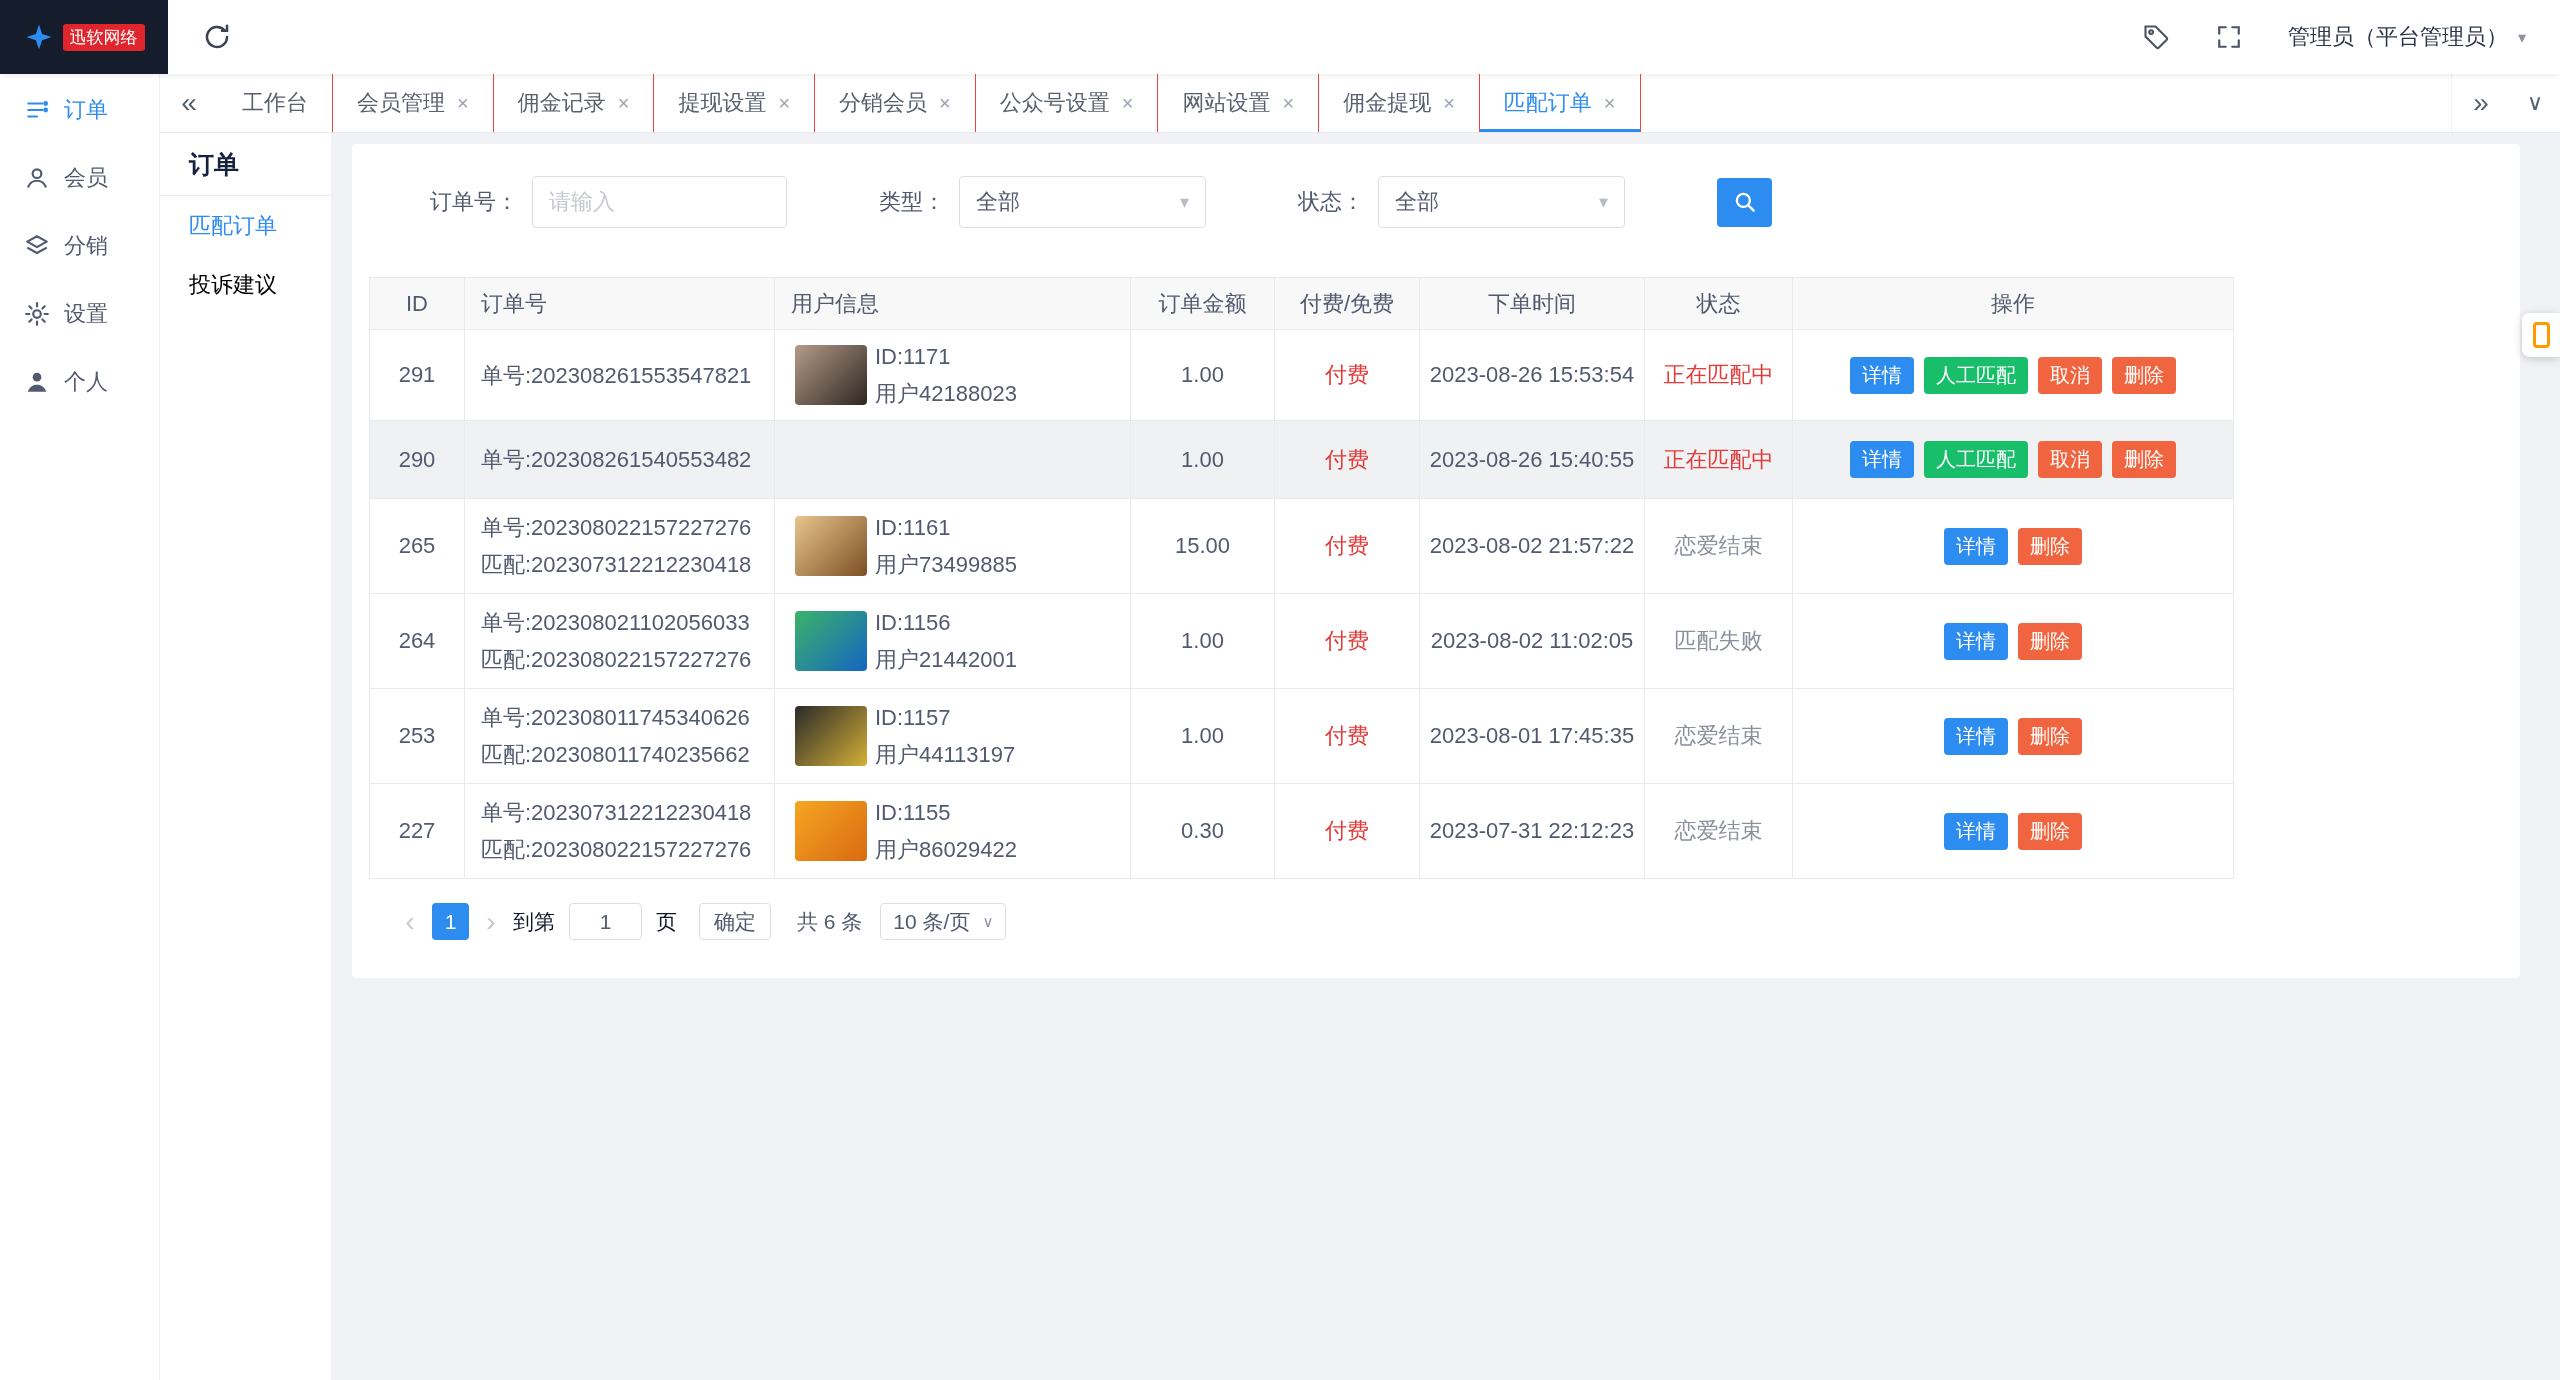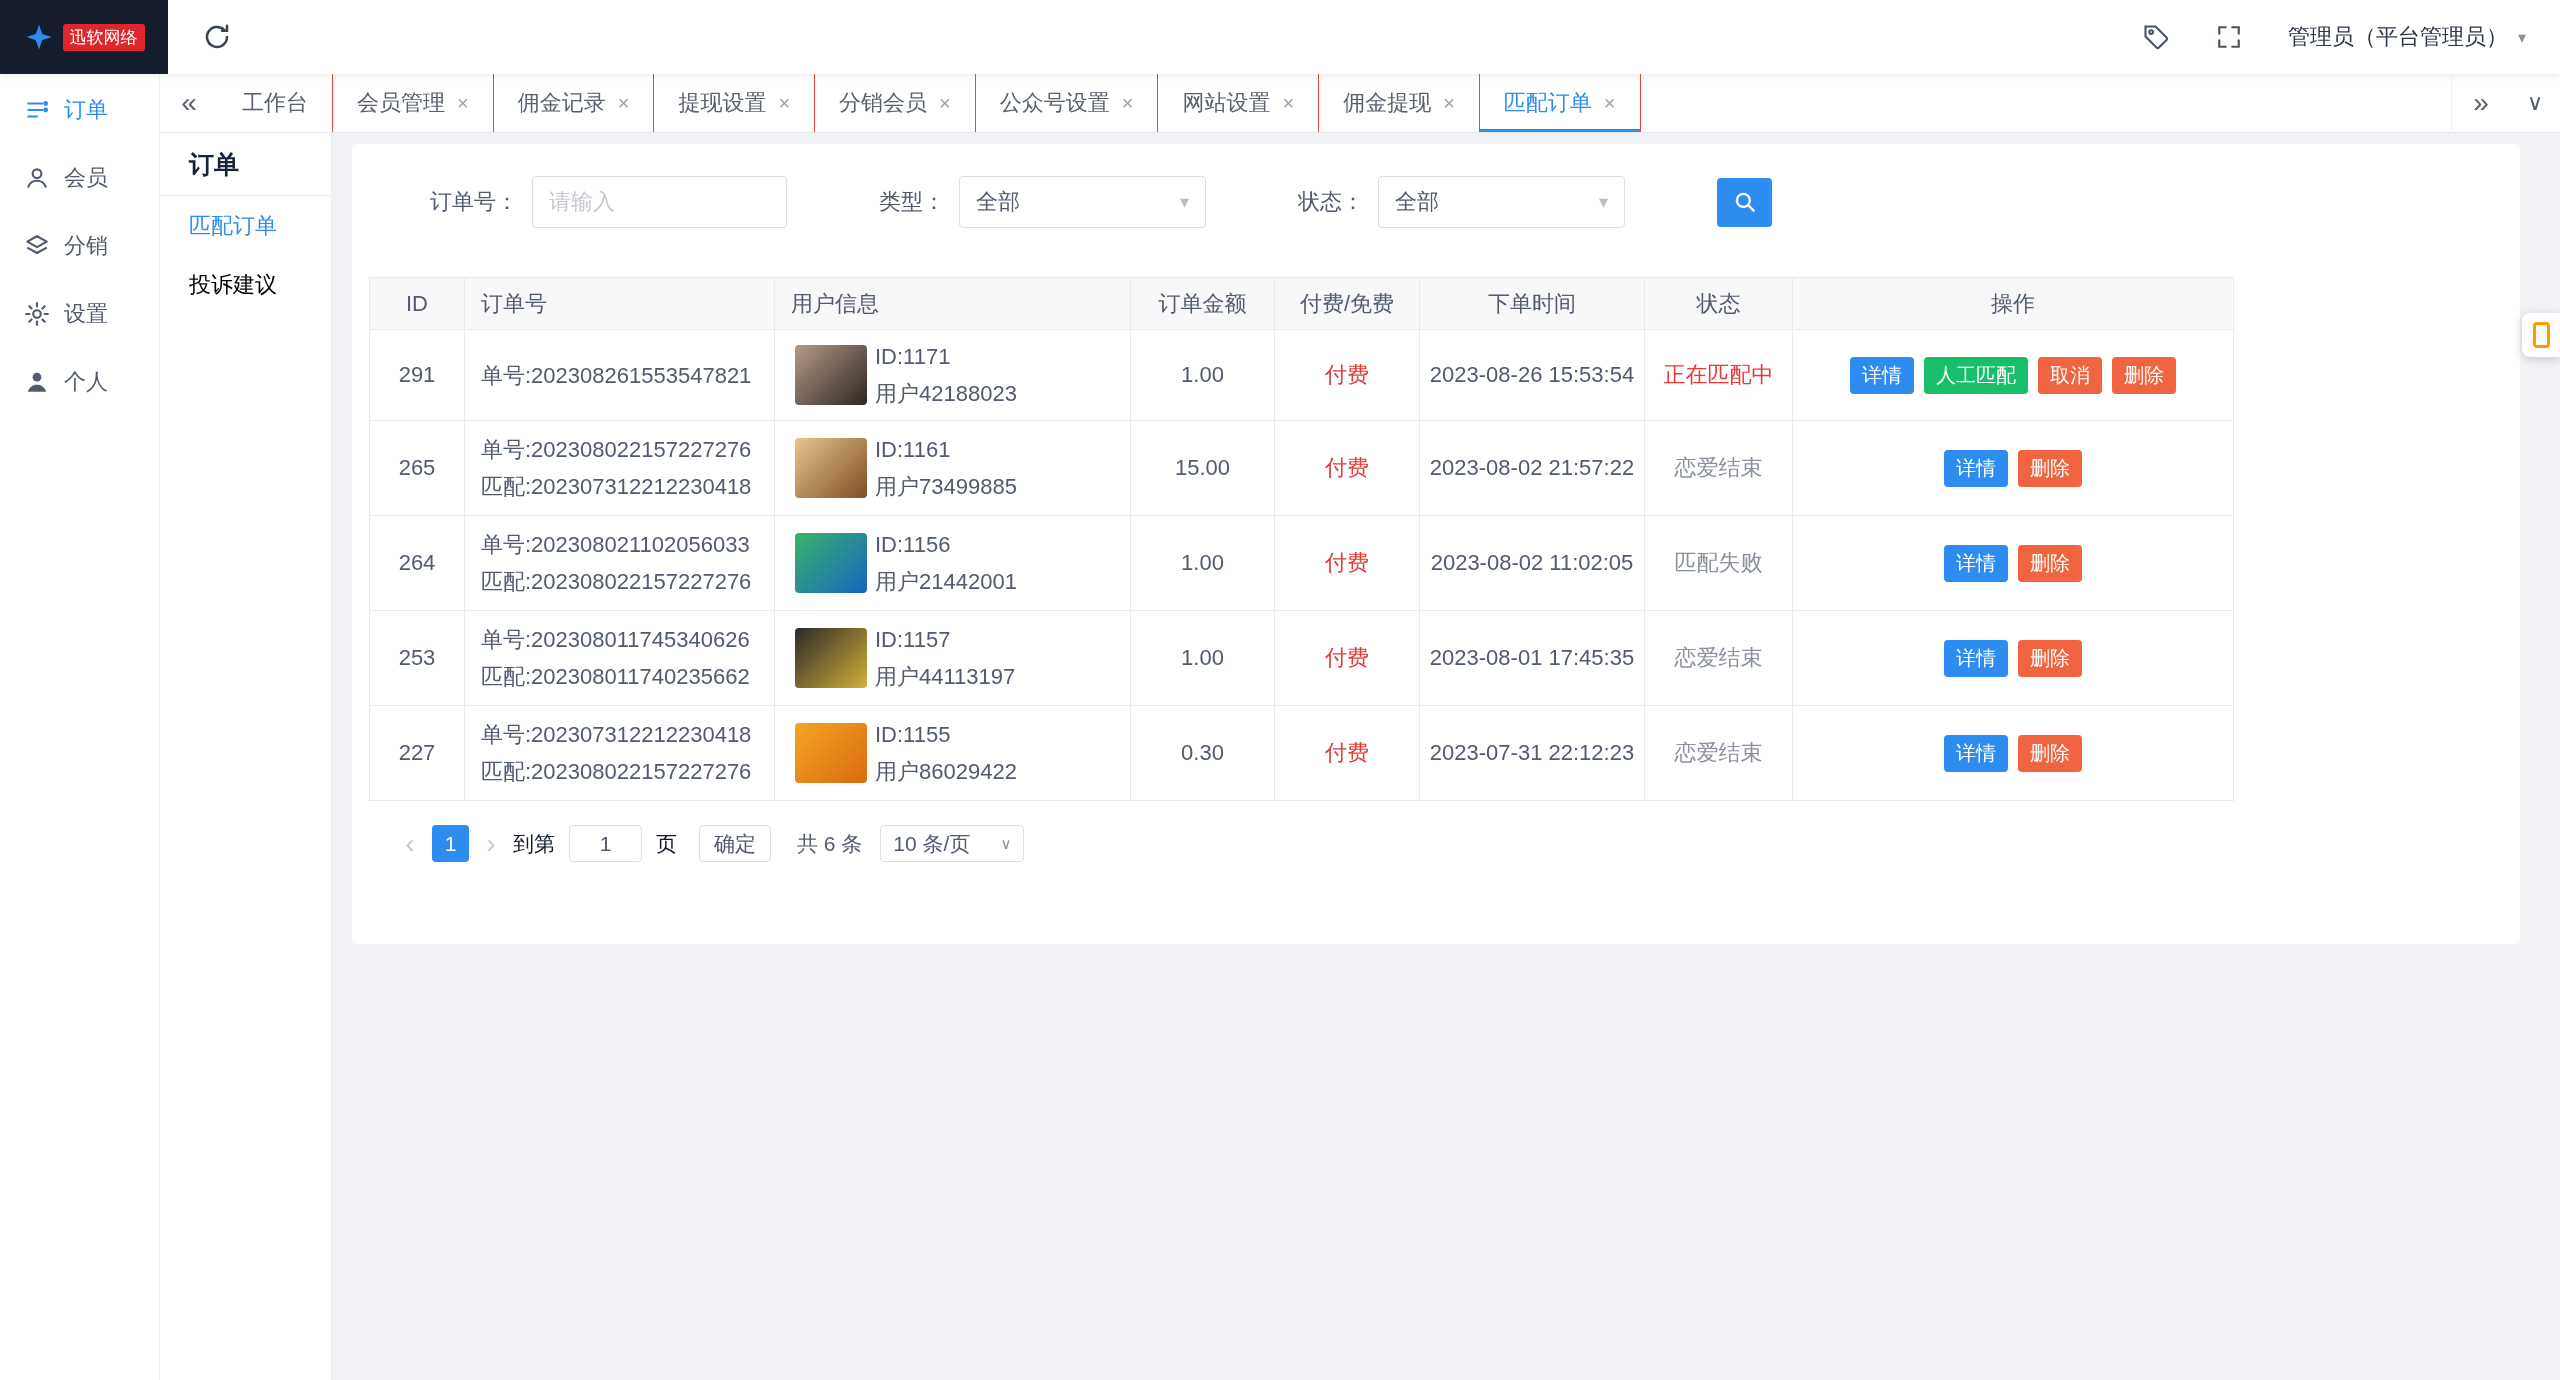--- a/index.html
+++ b/index.html
@@ -68,21 +68,21 @@
   .btn-green{background:var(--success,#19be6b)}
   .btn-orange{background:var(--danger,#f0653f)}
   
   .pagination{display:flex;align-items:center;margin:24px 0 0 42px;font-size:21px}
   .pg-arrow{width:32px;text-align:center;color:#c5c8ce;font-size:28px;line-height:37px;cursor:pointer}
   .pg-page{width:37px;height:37px;margin:0 6px;background:var(--primary,#2d8cf0);color:#fff;border-radius:4px;display:flex;align-items:center;justify-content:center;font-size:21px;cursor:pointer}
   .pg-text{color:#0f172a;margin:4px 6px;white-space:nowrap}
   .pg-jump-input{width:73px;height:37px;margin:0 8px;border:1px solid #dcdee2;border-radius:4px;text-align:center;font-size:21px;color:#515a6e;outline:none;font-family:inherit}
   .pg-confirm{margin-left:16px;height:37px;padding:0 14px;background:#fff;border:1px solid #dcdee2;border-radius:4px;font-size:21px;color:#515a6e;cursor:pointer;font-family:inherit}
   .pg-total{margin-left:26px;color:#515a6e;white-space:nowrap}
-  .pg-size{margin-left:18px;height:37px;border:1px solid #dcdee2;border-radius:4px;display:flex;align-items:center;gap:30px;padding:0 12px;color:#515a6e;cursor:pointer;background:#fff;font-size:21px}
+  .pg-size{margin-left:18px;height:37px;border:1px solid #dcdee2;border-radius:4px;display:flex;align-items:center;gap:12px;padding:0 12px;color:#515a6e;cursor:pointer;background:#fff;font-size:21px}
   .pg-size .caret{font-size:15px;color:#8a909c}
   
   .float-widget{position:absolute;right:0;top:313px;width:38px;height:44px;background:#fff;border-radius:8px 0 0 8px;box-shadow:0 2px 10px rgba(0,0,0,.18);display:flex;align-items:center;justify-content:center;z-index:30;cursor:pointer}
   .float-ico{width:17px;height:26px;border:3px solid #ff9900;border-radius:4px}
 </style>
 </head>
 <body>
 
 <div class="topbar">
   <div class="logo">
@@ -288,20 +288,32 @@
                         <div>用户42188023</div>
                       </div>
                     </div>
                   </td>
                   <td>1.00</td>
                   <td class="fee">付费</td>
                   <td>2023-08-26 15:53:54</td>
                   <td class="status-red">正在匹配中</td>
                   <td><span class="btn btn-blue">详情</span><span class="btn btn-green">人工匹配</span><span class="btn btn-orange">取消</span><span class="btn btn-orange">删除</span></td>
                 </tr>
+                <tr class="single highlight">
+                  <td>290</td>
+                  <td class="cell-left">
+                    <div class="order-line">单号:202308261540553482</div>
+                  </td>
+                  <td class="cell-left"></td>
+                  <td>1.00</td>
+                  <td class="fee">付费</td>
+                  <td>2023-08-26 15:40:55</td>
+                  <td class="status-red">正在匹配中</td>
+                  <td><span class="btn btn-blue">详情</span><span class="btn btn-green">人工匹配</span><span class="btn btn-orange">取消</span><span class="btn btn-orange">删除</span></td>
+                </tr>
                 <tr class="double">
                   <td>265</td>
                   <td class="cell-left">
                     <div class="order-line">单号:202308022157227276</div>
                     <div class="order-line">匹配:202307312212230418</div>
                   </td>
                   <td class="cell-left">
                     <div class="user-wrap">
                       <div class="avatar" style="background: linear-gradient(135deg, rgb(232, 197, 142), rgb(125, 79, 35));"></div>
                       <div class="user-lines">

